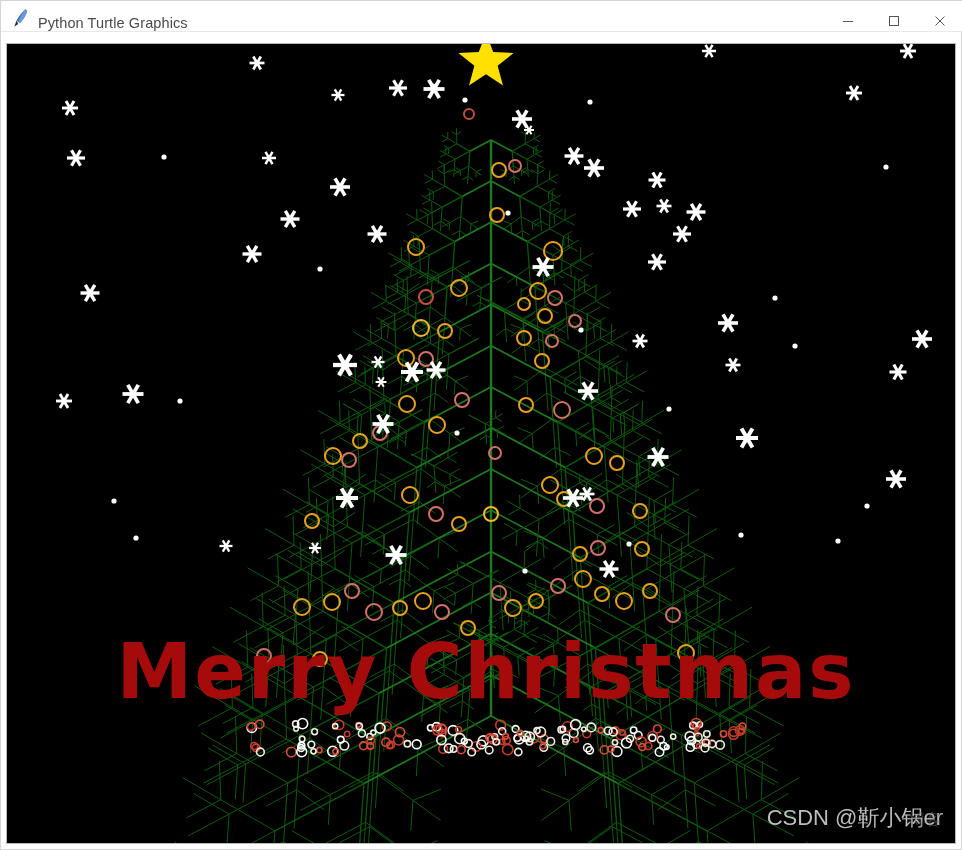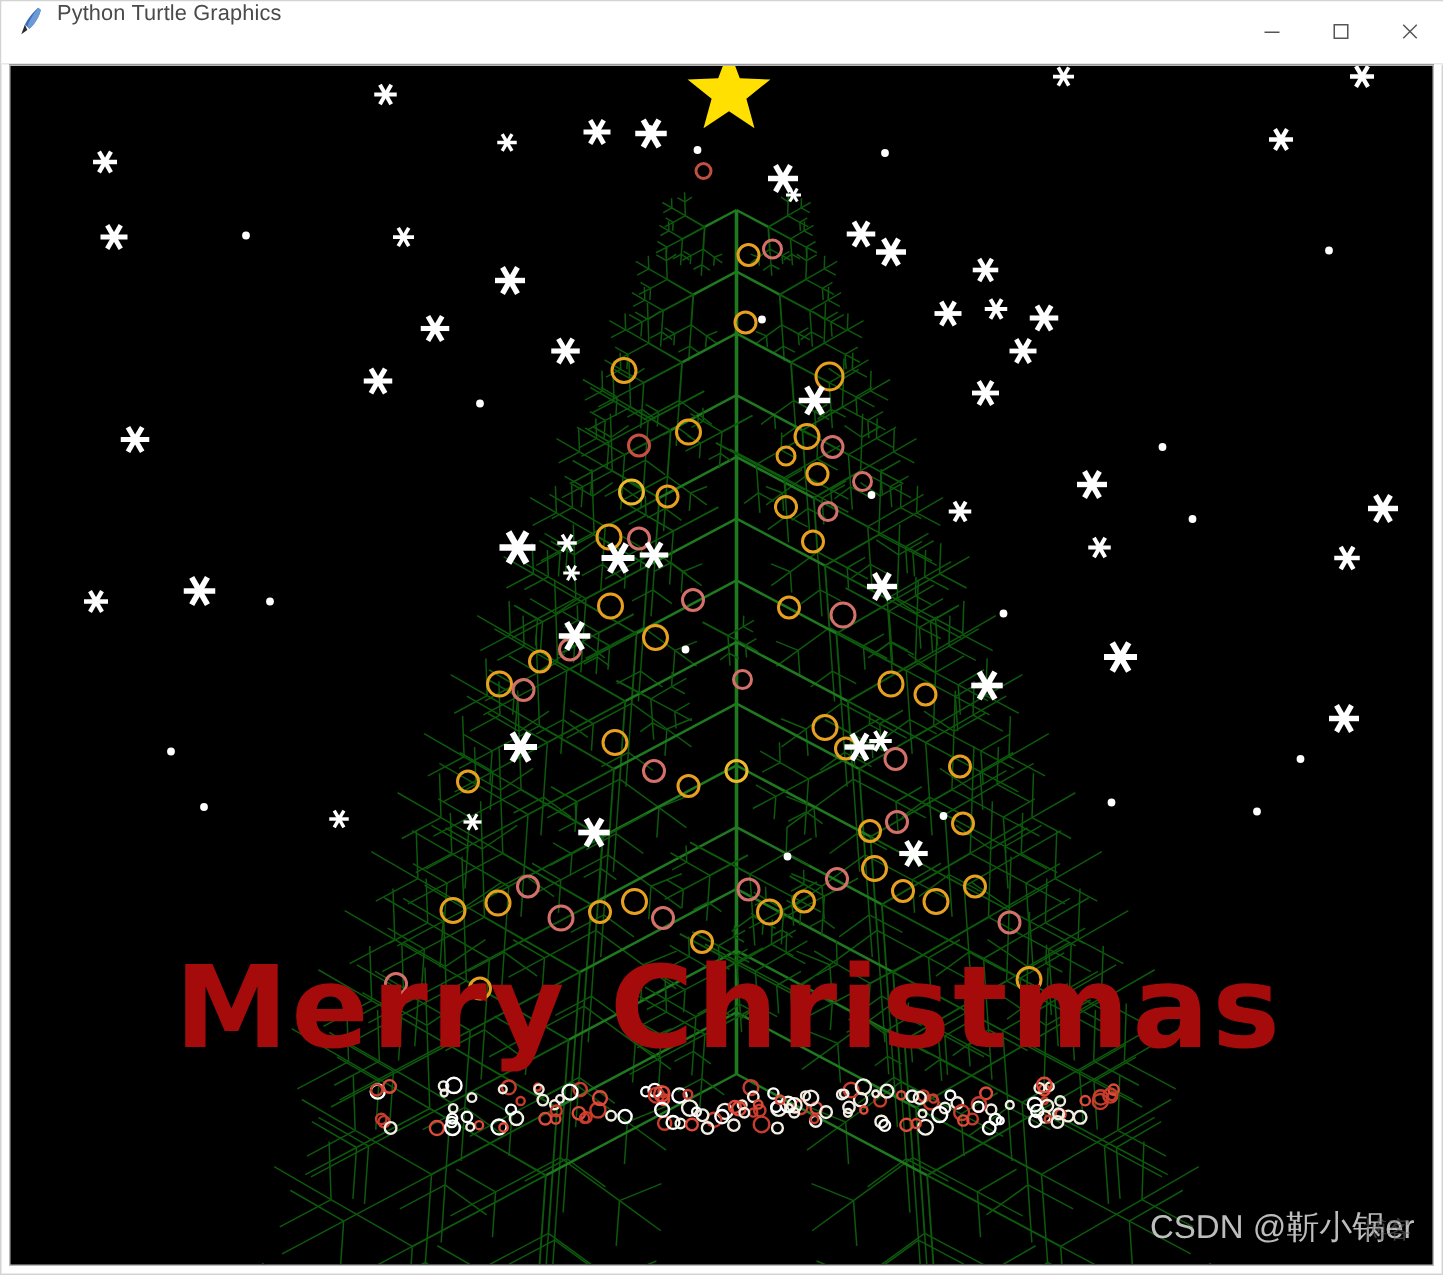--- a/index.html
+++ b/index.html
@@ -3,22 +3,22 @@
 <meta charset="utf-8">
 <style>
   html,body{margin:0;padding:0;background:#fff;}
   body{width:962px;height:850px;overflow:hidden;
        font-family:"Liberation Sans",sans-serif;}
 
   .window{position:relative;width:962px;height:850px;background:#ffffff;
           box-sizing:border-box;border:1px solid #d4d4d4;}
 
   
-  .titlebar{position:absolute;left:0;top:0;width:962px;height:42px;
-            background:#ffffff;display:flex;align-items:flex-start;
+  .titlebar{position:absolute;left:0;top:0;width:962px;height:31px;
+            background:#ffffff;display:flex;align-items:flex-end;
             box-sizing:border-box;border-bottom:1px solid #e8e8e8;}
   .app-icon{width:26px;height:26px;margin-left:7px;margin-right:4px;
             position:relative;flex:0 0 auto;}
   .title-text{font-size:14.5px;color:#4a4a4a;letter-spacing:.1px;
               white-space:nowrap;}
   .winbtns{position:absolute;right:0;top:0;height:39px;display:flex;}
   .winbtn{width:46px;height:39px;display:flex;align-items:center;
           justify-content:center;cursor:default;}
   .gl{display:block;}
 

